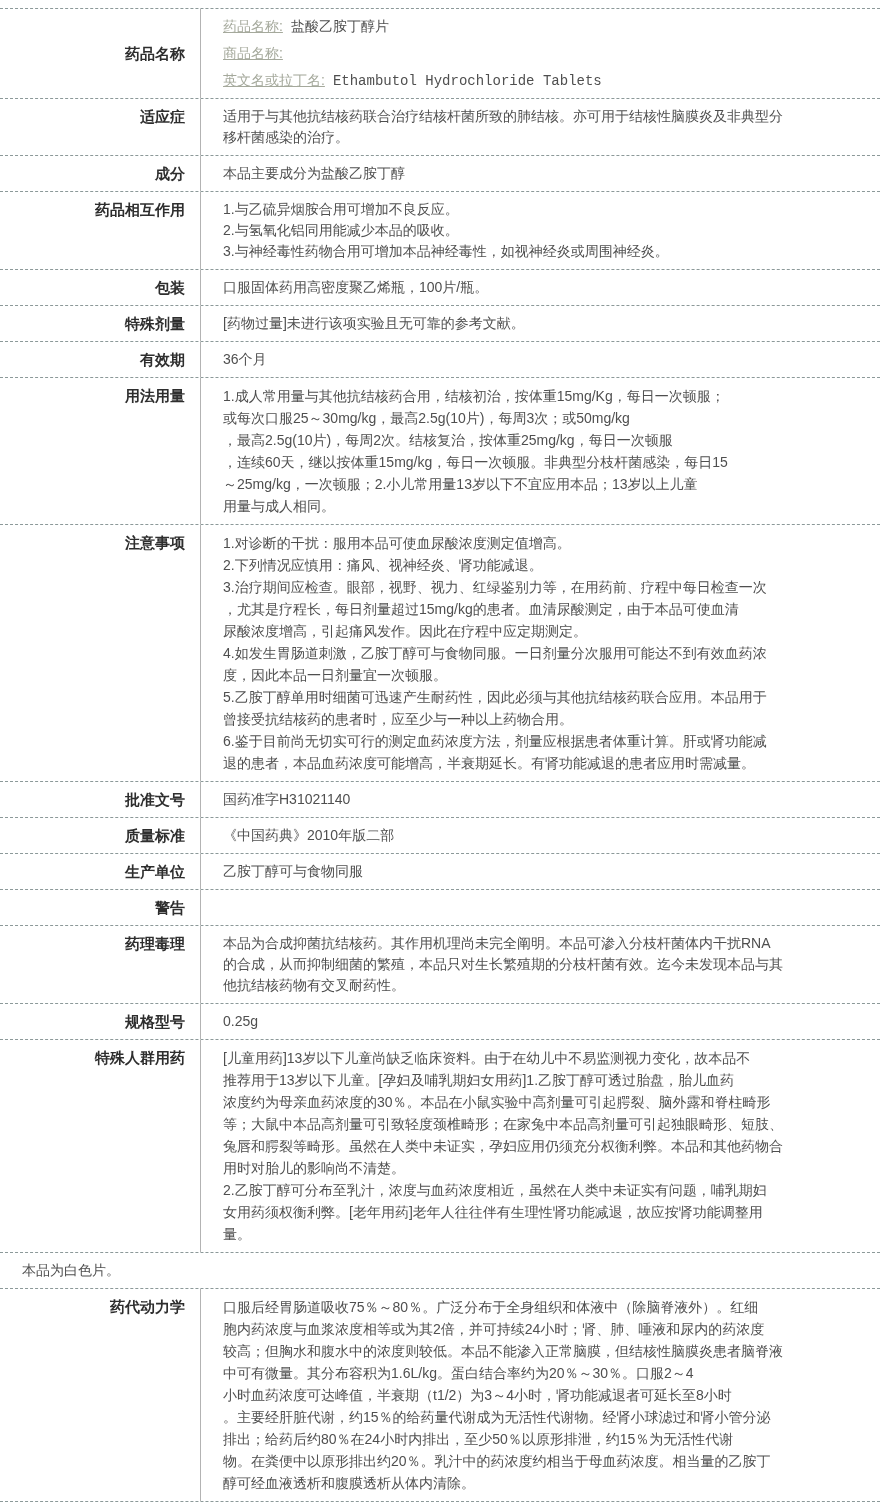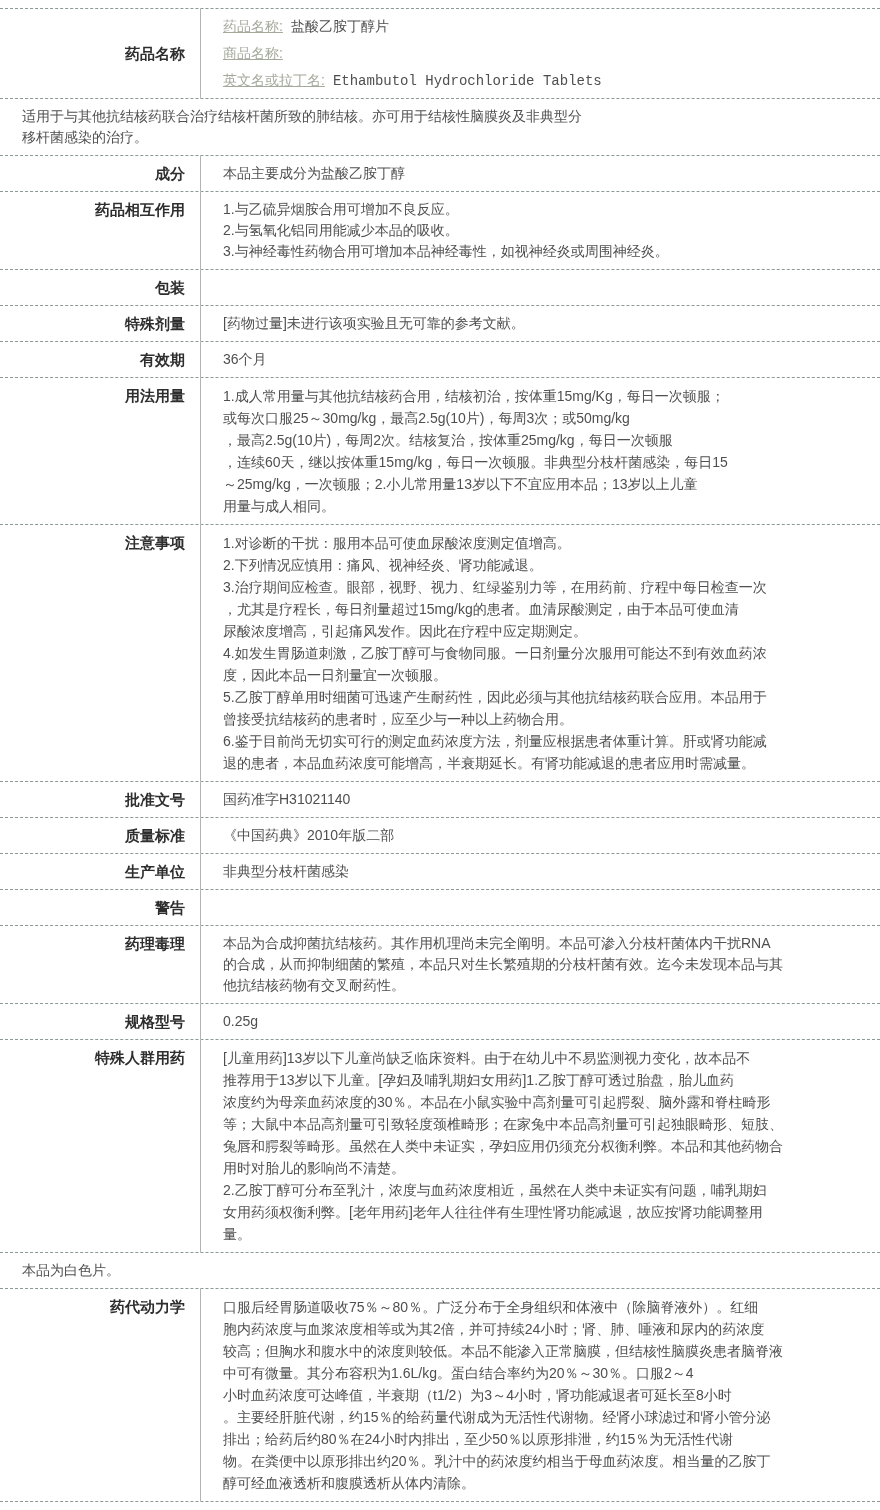--- a/index.html
+++ b/index.html
@@ -65,38 +65,40 @@
       <div class="name-line">
         <span class="name-key">商品名称:</span><span class="name-val"></span>
       </div>
       <div class="name-line">
         <span class="name-key">英文名或拉丁名:</span><span class="name-val">Ethambutol Hydrochloride Tablets</span>
       </div>
     </div>
   </div>
 
   <div class="row">
+    <div class="cell-label">适应症</div>
     <div class="cell-content">适用于与其他抗结核药联合治疗结核杆菌所致的肺结核。亦可用于结核性脑膜炎及非典型分
 移杆菌感染的治疗。</div>
   </div>
 
   <div class="row">
     <div class="cell-label">成分</div>
     <div class="cell-content">本品主要成分为盐酸乙胺丁醇</div>
   </div>
 
   <div class="row">
     <div class="cell-label">药品相互作用</div>
     <div class="cell-content">1.与乙硫异烟胺合用可增加不良反应。
 2.与氢氧化铝同用能减少本品的吸收。
 3.与神经毒性药物合用可增加本品神经毒性，如视神经炎或周围神经炎。</div>
   </div>
 
   <div class="row">
     <div class="cell-label">包装</div>
+    <div class="cell-content">口服固体药用高密度聚乙烯瓶，100片/瓶。</div>
   </div>
 
   <div class="row">
     <div class="cell-label">特殊剂量</div>
     <div class="cell-content">[药物过量]未进行该项实验且无可靠的参考文献。</div>
   </div>
 
   <div class="row">
     <div class="cell-label">有效期</div>
     <div class="cell-content">36个月</div>
@@ -132,21 +134,21 @@
     <div class="cell-content">国药准字H31021140</div>
   </div>
 
   <div class="row">
     <div class="cell-label">质量标准</div>
     <div class="cell-content">《中国药典》2010年版二部</div>
   </div>
 
   <div class="row">
     <div class="cell-label">生产单位</div>
-    <div class="cell-content">非典型分枝杆菌感染</div>
+    <div class="cell-content">乙胺丁醇可与食物同服</div>
   </div>
 
   <div class="row">
     <div class="cell-label">警告</div>
     <div class="cell-content"></div>
   </div>
 
   <div class="row">
     <div class="cell-label">药理毒理</div>
     <div class="cell-content">本品为合成抑菌抗结核药。其作用机理尚未完全阐明。本品可渗入分枝杆菌体内干扰RNA

